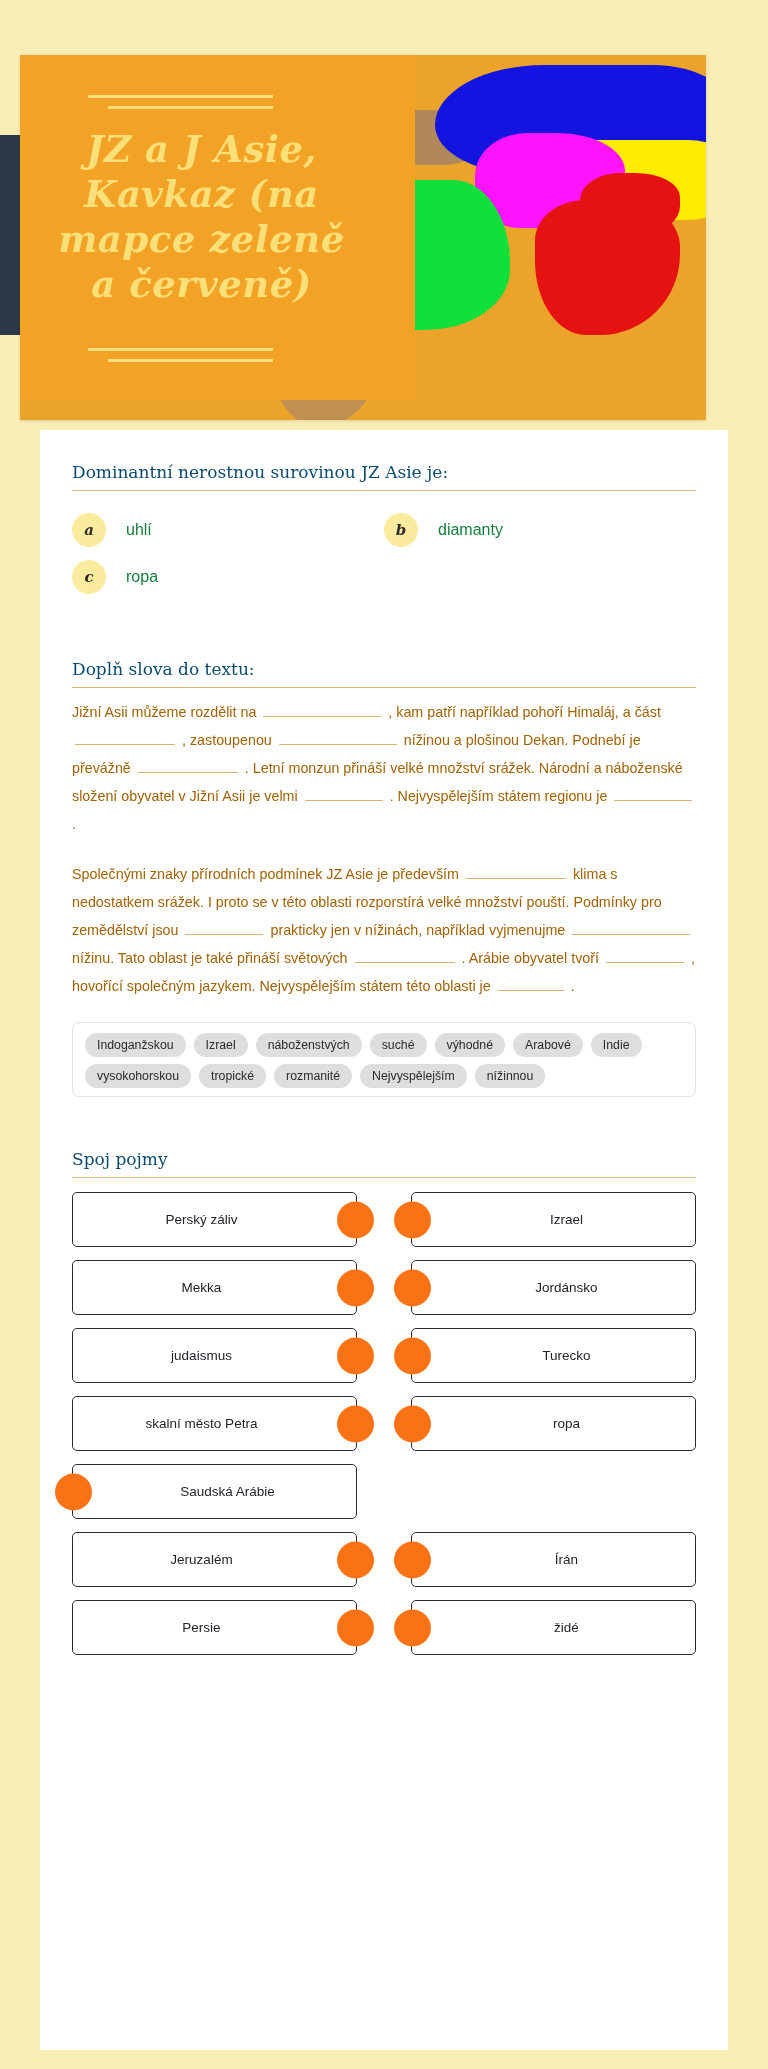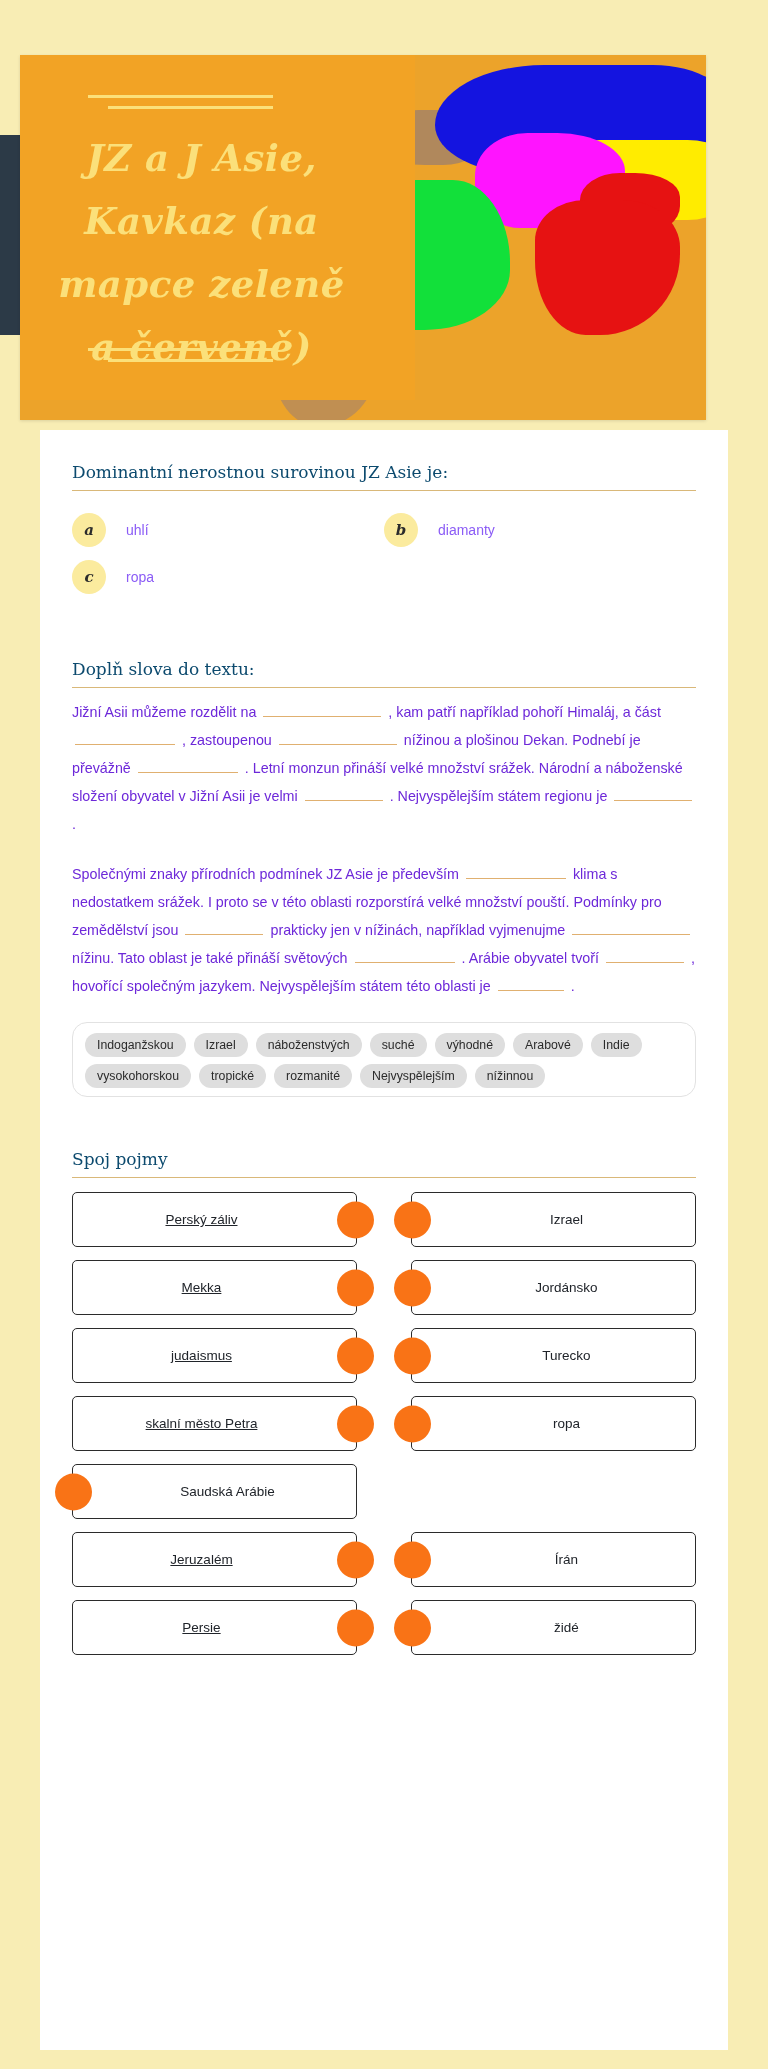--- a/index.html
+++ b/index.html
@@ -54,21 +54,21 @@
   .hero-rule { position:absolute; background:#fbe07a; height:3px; }
   .hero-rule.r1 { left:68px;  top:40px;  width:185px; }
   .hero-rule.r2 { left:88px;  top:51px;  width:165px; }
   .hero-rule.r3 { left:68px;  top:293px; width:185px; }
   .hero-rule.r4 { left:88px;  top:304px; width:165px; }
   .hero-title {
     position:absolute; left:0; top:72px; width:363px;
     text-align:center;
     font-family:"DejaVu Serif", serif;
     font-style:italic; font-weight:bold;
-    font-size:37px; line-height:63px;
+    font-size:37px; line-height:45px;
     color:#fbe07a;
     letter-spacing:.5px;
     padding:0 24px;
   }
 
   
   .sheet {
     position:relative;
     margin:0 auto;
     width:688px;
@@ -88,40 +88,40 @@
   
   .mcq { display:flex; flex-wrap:wrap; padding-top:14px; }
   .mcq-item { width:50%; display:flex; align-items:center; margin-bottom:13px; }
   .bullet {
     width:34px; height:34px; border-radius:50%;
     background:#fbeb9e; color:#2b2b2b;
     display:flex; align-items:center; justify-content:center;
     font-family:"DejaVu Serif", serif; font-style:italic; font-size:15px; font-weight:bold;
     flex:0 0 34px;
   }
-  .opt-label { margin-left:20px; font-size:14px; color:#8b5cf6; }
-
-  
-  .cloze { font-size:14.3px; line-height:28px; color:#6d28d9; margin-top:10px; }
+  .opt-label { margin-left:20px; font-size:16px; color:#15803d; }
+
+  
+  .cloze { font-size:14.3px; line-height:28px; color:#a16207; margin-top:10px; }
   .cloze p { margin:0 0 22px 0; }
   .blank {
     display:inline-block;
     border-bottom:1.5px solid #e0b070;
     vertical-align:baseline;
     height:18px;
     margin:0 3px;
   }
   .b-xl { width:118px; }
   .b-lg { width:100px; }
   .b-md { width:78px; }
   .b-sm { width:66px; }
 
   
   .bank {
-    border:1px solid #e2e2e2; border-radius:15px;
+    border:1px solid #e2e2e2; border-radius:7px;
     padding:10px 12px 8px 12px;
     margin-top:4px;
     display:flex; flex-wrap:wrap; gap:7px 8px;
     background:#fff;
   }
   .chip {
     background:#dedede; color:#2b2b2b;
     border-radius:13px;
     padding:5px 12px;
     font-size:12.3px;
@@ -139,21 +139,21 @@
     font-size:13.5px; color:#20242a;
     background:#fff;
   }
   .dot {
     position:absolute; top:50%; transform:translateY(-50%);
     width:37px; height:37px; border-radius:50%;
     background:#f97316;
   }
   .match-cell.left .dot  { right:-18px; }
   .match-cell.right .dot { left:-18px; }
-  .match-cell.left  span { padding-right:26px;text-decoration:underline; }
+  .match-cell.left  span { padding-right:26px; }
   .match-cell.right span { padding-left:26px; }
 </style>
 </head>
 <body>
 
 <div class="page">
 
   <div class="hero-wrap">
     <div class="dark-strip"></div>
     <div class="hero-card">

